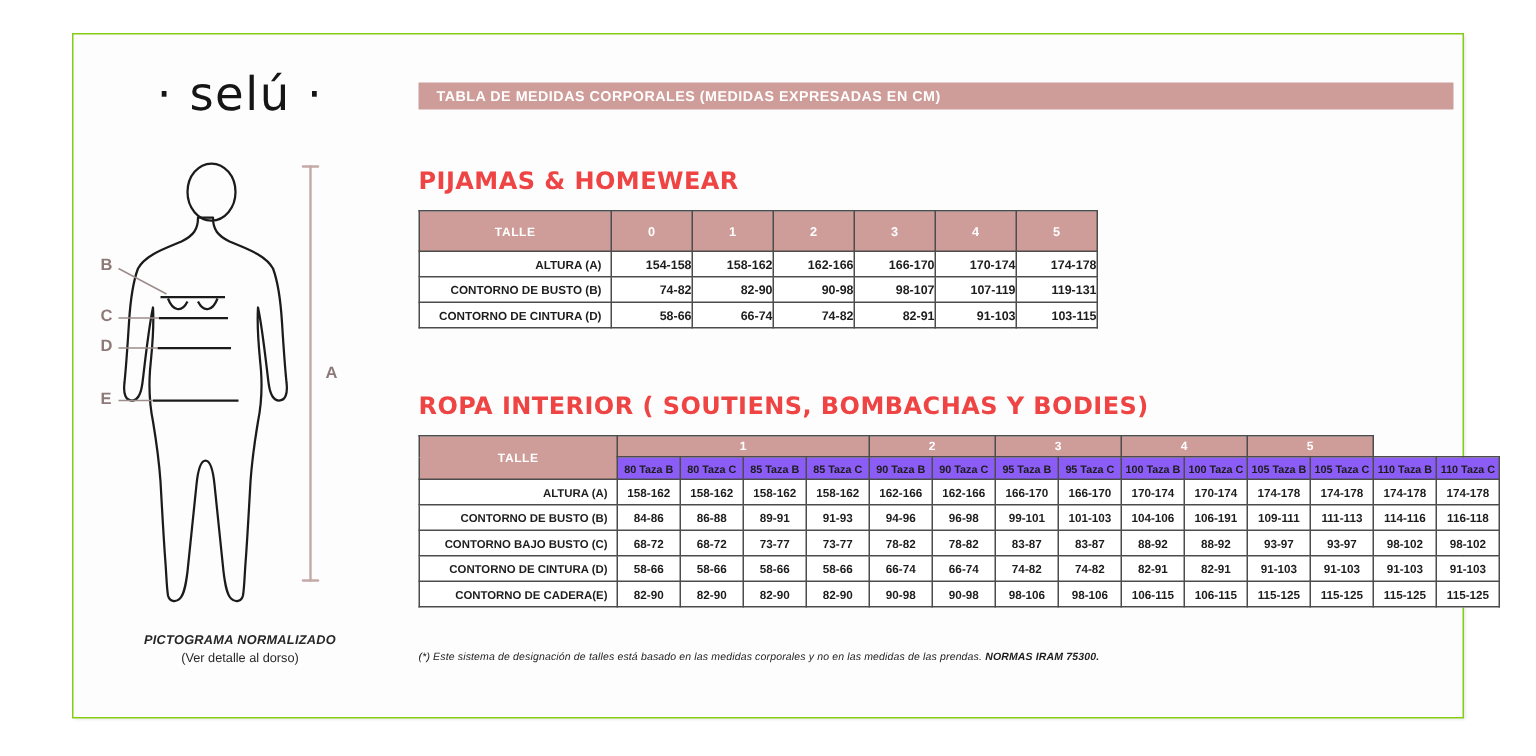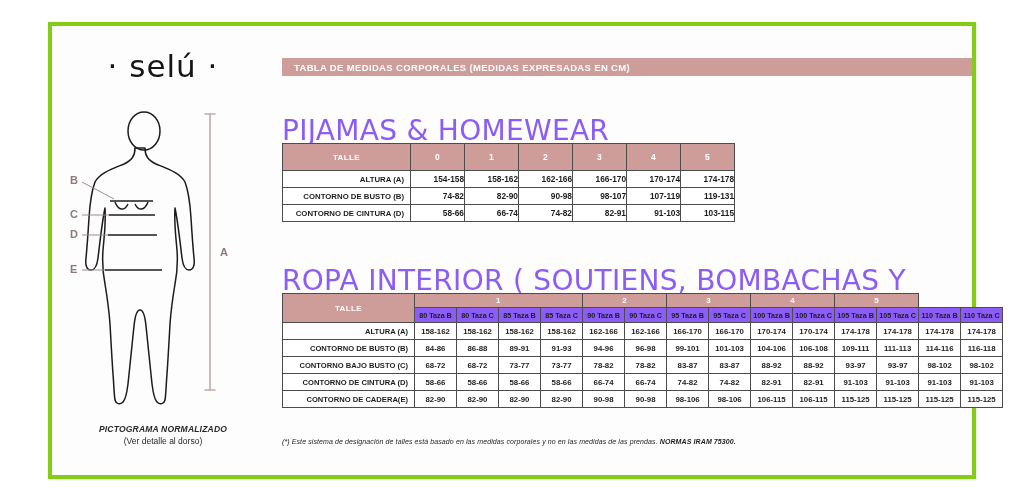--- a/index.html
+++ b/index.html
@@ -12,21 +12,21 @@
     overflow: hidden;
   }
 
   .card {
     position: absolute;
     left: 48px;
     top: 22px;
     width: 928px;
     height: 457px;
     background: #fdfdfd;
-    border: 4px solid #84cc16;
+    border: 1px solid #84cc16;
     box-shadow: 1px 1px 2px rgba(0,0,0,0.10);
   }
 
   
   .left-panel {
     position: absolute;
     left: 0px;
     top: 0px;
     width: 222px;
     height: 100%;
@@ -105,24 +105,25 @@
     font-weight: bold;
     letter-spacing: 0.35px;
     display: flex;
     align-items: center;
     padding-left: 12px;
   }
 
   .section-title {
     position: absolute;
     left: 8px;
-    font-size: 28px;
-    color: #8b5cf6;
+    font-size: 16px;
+    color: #ef4444;
     letter-spacing: 0.3px;
     font-family: "DejaVu Sans", sans-serif;
+    font-weight: bold;
   }
   .title-1 { top: 88px; }
   .title-2 { top: 238px; }
 
   table {
     position: absolute;
     border-collapse: collapse;
     table-layout: fixed;
   }
 
@@ -392,21 +393,21 @@
           <td class="rowlab">CONTORNO DE BUSTO (B)</td>
           <td class="val">84-86</td>
           <td class="val">86-88</td>
           <td class="val">89-91</td>
           <td class="val">91-93</td>
           <td class="val">94-96</td>
           <td class="val">96-98</td>
           <td class="val">99-101</td>
           <td class="val">101-103</td>
           <td class="val">104-106</td>
-          <td class="val">106-108</td>
+          <td class="val">106-191</td>
           <td class="val">109-111</td>
           <td class="val">111-113</td>
           <td class="val">114-116</td>
           <td class="val">116-118</td>
         </tr>
         <tr>
           <td class="rowlab">CONTORNO BAJO BUSTO (C)</td>
           <td class="val">68-72</td>
           <td class="val">68-72</td>
           <td class="val">73-77</td>

